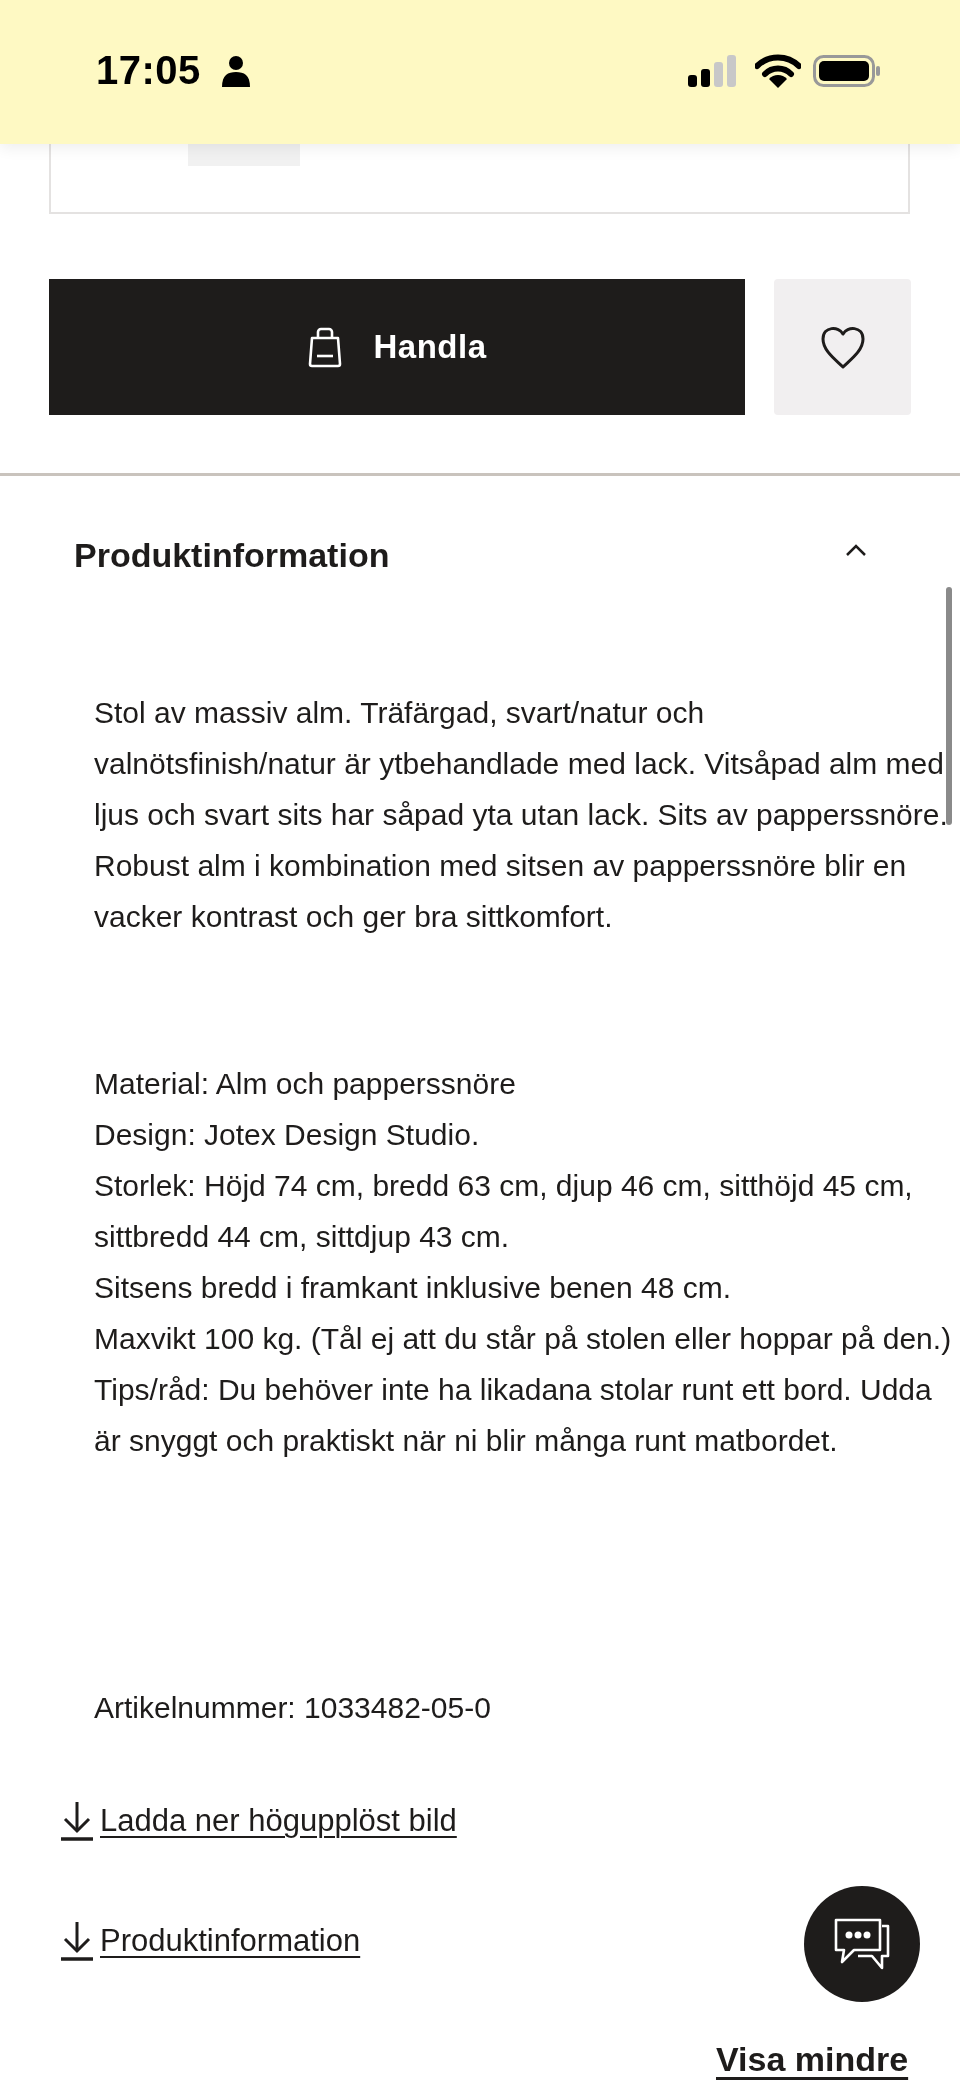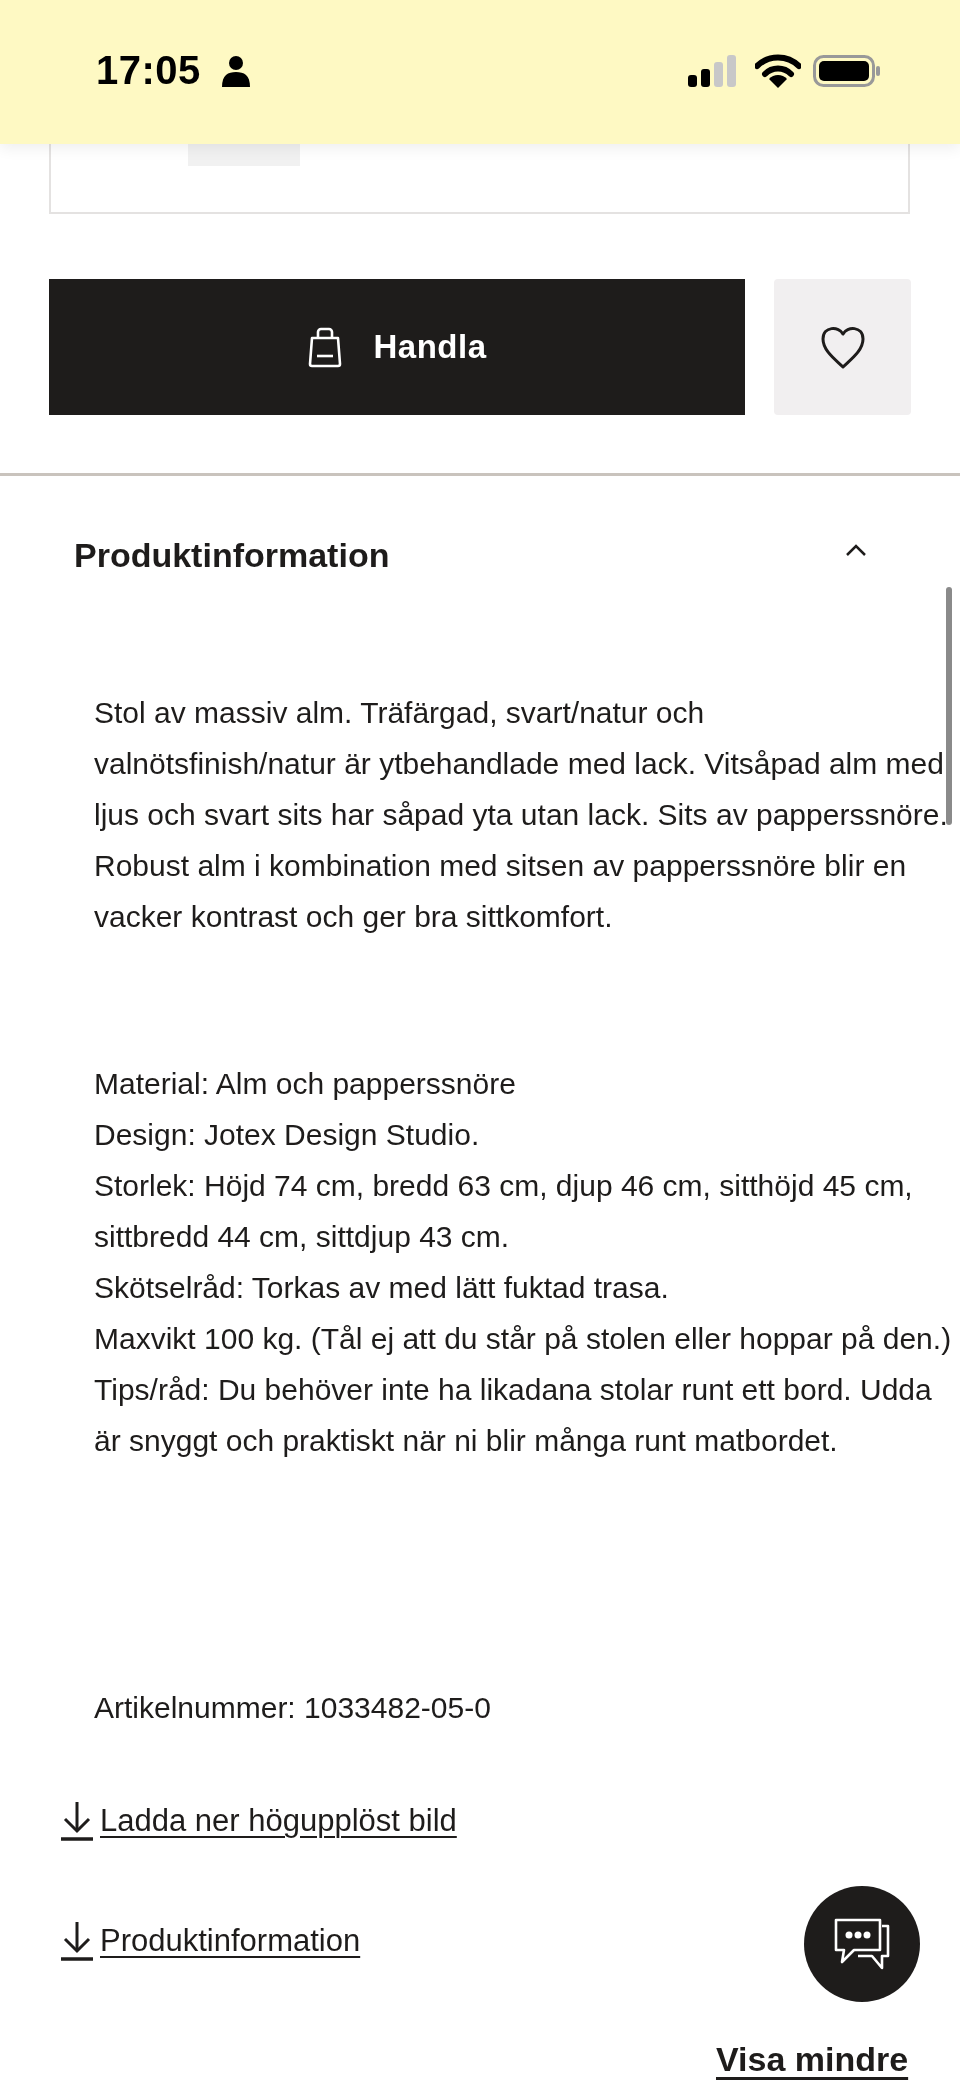--- a/index.html
+++ b/index.html
@@ -134,21 +134,21 @@
 <div class="scrollbar"></div>
 
 <div class="text-block para1">
   <p>Stol av massiv alm. Träfärgad, svart/natur och valnötsfinish/natur är ytbehandlade med lack. Vitsåpad alm med ljus och svart sits har såpad yta utan lack. Sits av papperssnöre. Robust alm i kombination med sitsen av papperssnöre blir en vacker kontrast och ger bra sittkomfort.</p>
 </div>
 
 <div class="text-block para2">
   <p>Material: Alm och papperssnöre</p>
   <p>Design: Jotex Design Studio.</p>
   <p>Storlek: Höjd 74 cm, bredd 63 cm, djup 46 cm, sitthöjd 45 cm, sittbredd 44 cm, sittdjup 43 cm.</p>
-  <p>Skötselråd: Torkas av med lätt fuktad trasa.</p>
+  <p>Sitsens bredd i framkant inklusive benen 48 cm.</p>
   <p>Maxvikt 100 kg. (Tål ej att du står på stolen eller hoppar på den.)</p>
   <p>Tips/råd: Du behöver inte ha likadana stolar runt ett bord. Udda är snyggt och praktiskt när ni blir många runt matbordet.</p>
 </div>
 
 <div class="text-block para3">
   <p>Artikelnummer: 1033482-05-0</p>
 </div>
 
 <a class="dl-link link1">
   <svg class="dl-icon" viewBox="0 0 38 42">

